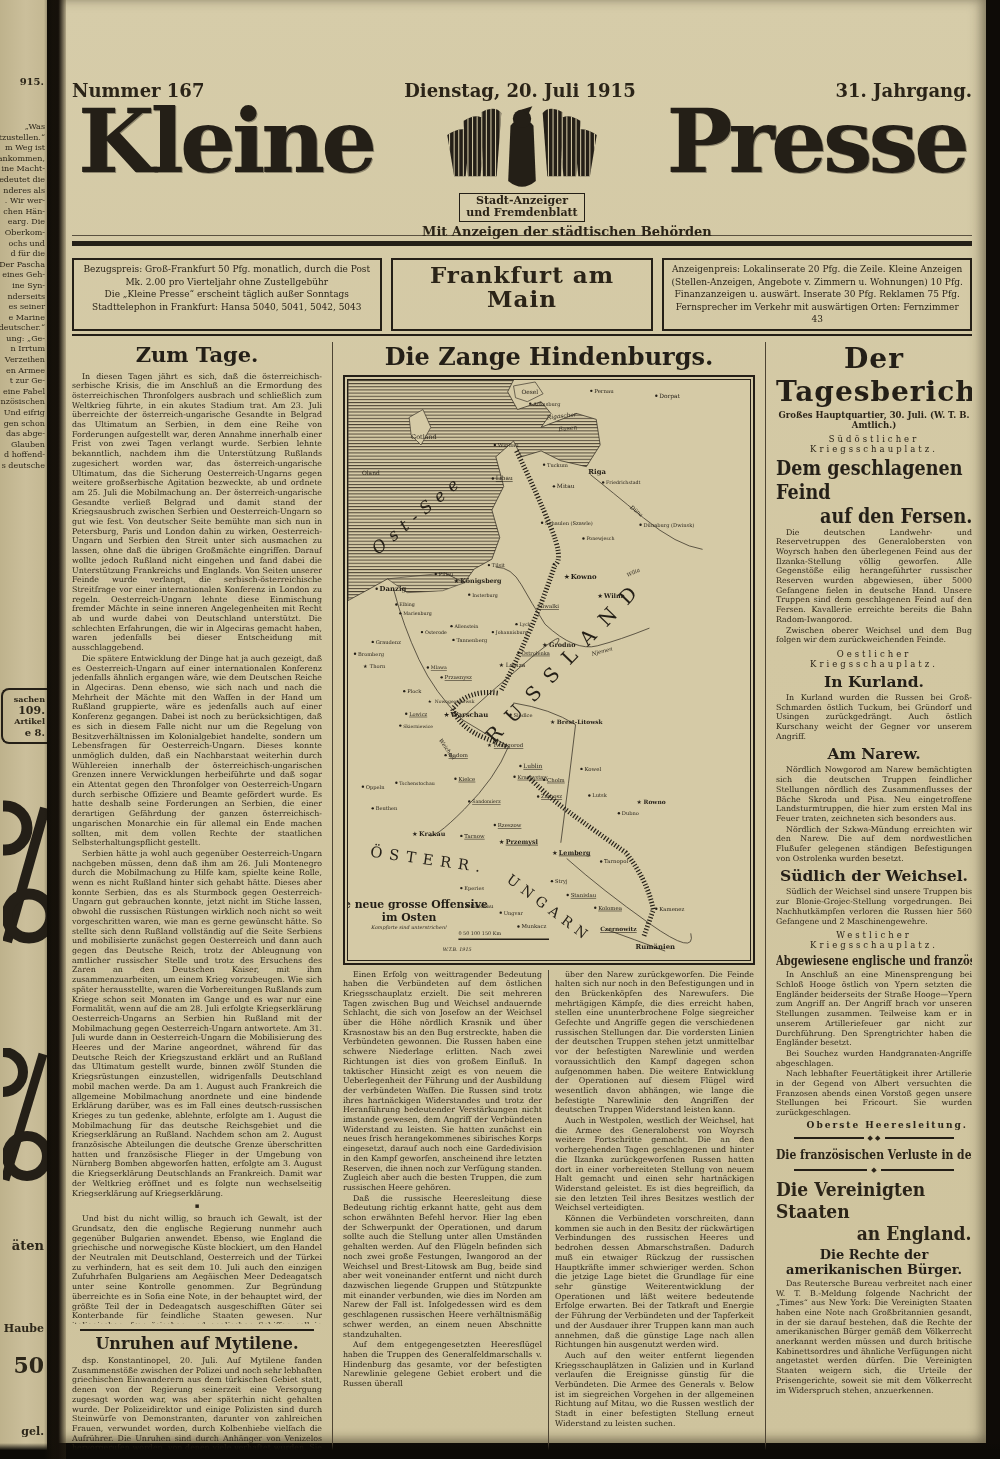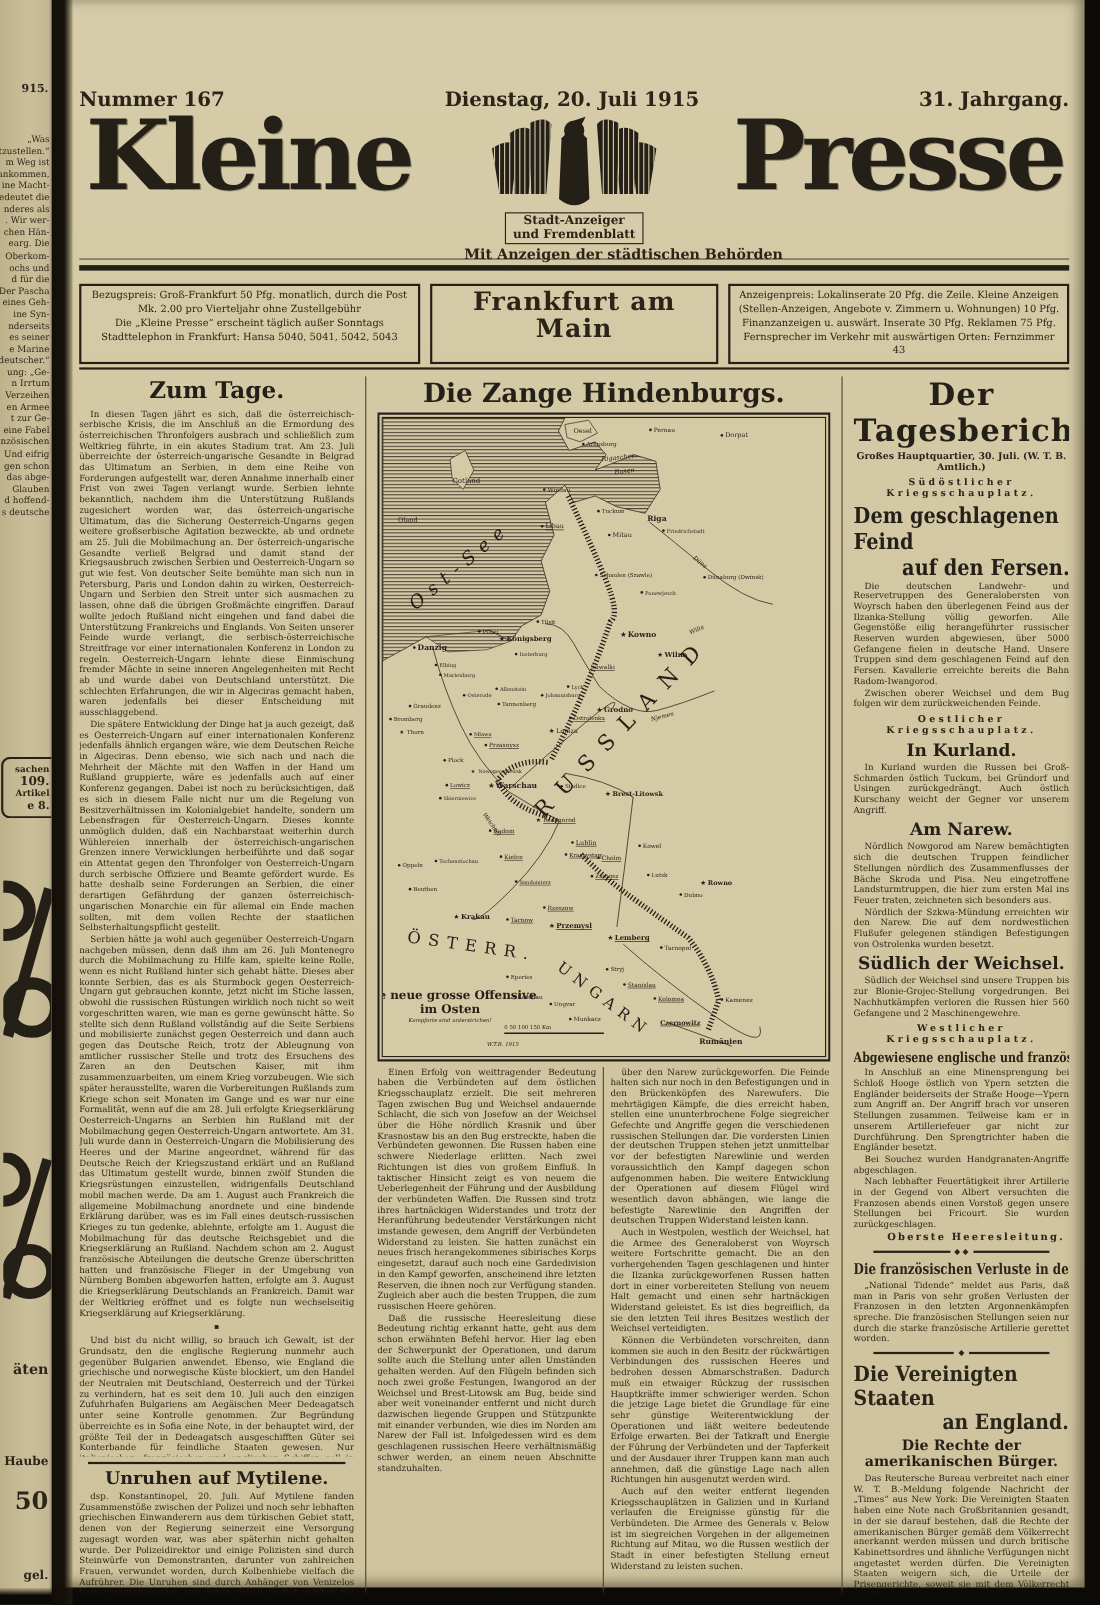--- a/index.html
+++ b/index.html
@@ -61,21 +61,21 @@
 
   
   .map-frame{border:2px solid #241f17;padding:2px;}
   .map-inner{border:1px solid #241f17;background:#d5caa6;}
   .subcols{display:flex;margin-top:5px;height:508px;overflow:hidden;}
   .subcol{width:199px;overflow:hidden;}
   .subvrule{width:1px;background:#4d4433;margin:0 6px;}
 
   
   .dateline{font-size:8.5px;text-align:center;font-weight:bold;margin:2px 0 1px;}
-  .kicker{font-size:8.5px;letter-spacing:3px;text-align:center;margin:4px 0 2px;font-weight:bold;}
+  .kicker{font-size:8.5px;letter-spacing:3px;text-align:center;margin:4px 0 2px;font-weight:normal;}
   .lead-head{font-weight:bold;color:#241f17;}
   .lead-head .l1{font-size:20px;transform:scaleX(.88);transform-origin:0 50%;width:114%;}
   .lead-head .l2{font-size:20px;text-align:right;transform:scaleX(.88);transform-origin:100% 50%;width:114%;margin-left:-14%;}
   .h-sec{font-size:15.5px;text-align:center;margin:3px 0 2px;}
   .h-wide{font-size:12.5px;font-weight:bold;text-align:center;transform:scaleX(.8);transform-origin:0 50%;width:125%;margin:3px 0 2px;white-space:nowrap;}
   .signoff{font-size:9px;font-weight:bold;letter-spacing:2px;text-align:right;margin:2px 4px 2px 0;}
   .orn-div{display:flex;align-items:center;margin:4px 18px;}
   .orn-div .bar{flex:1;height:2px;background:#241f17;}
   .orn-div .dia{font-size:7px;padding:0 4px;}
   .usa-head{font-weight:bold;}
@@ -465,20 +465,21 @@
                 <line x1="112" y1="568" x2="204" y2="568" stroke="#241f17" stroke-width="1.4"></line>
                 <text x="112" y="564" font-size="5">0        50       100       150 Km</text>
                 <text x="96" y="580" font-size="5" font-style="italic">W.T.B. 1915</text>
               </svg>
             </div>
           </div>
           <div class="subcols">
             <div class="subcol">
                 <p class="para">Einen Erfolg von weittragender Bedeutung haben die Verbündeten auf dem östlichen Kriegsschauplatz erzielt. Die seit mehreren Tagen zwischen Bug und Weichsel andauernde Schlacht, die sich von Josefow an der Weichsel über die Höhe nördlich Krasnik und über Krasnostaw bis an den Bug erstreckte, haben die Verbündeten gewonnen. Die Russen haben eine schwere Niederlage erlitten. Nach zwei Richtungen ist dies von großem Einfluß. In taktischer Hinsicht zeigt es von neuem die Ueberlegenheit der Führung und der Ausbildung der verbündeten Waffen. Die Russen sind trotz ihres hartnäckigen Widerstandes und trotz der Heranführung bedeutender Verstärkungen nicht imstande gewesen, dem Angriff der Verbündeten Widerstand zu leisten. Sie hatten zunächst ein neues frisch herangekommenes sibirisches Korps eingesetzt, darauf auch noch eine Gardedivision in den Kampf geworfen, anscheinend ihre letzten Reserven, die ihnen noch zur Verfügung standen. Zugleich aber auch die besten Truppen, die zum russischen Heere gehören.</p>
                 <p class="para">Daß die russische Heeresleitung diese Bedeutung richtig erkannt hatte, geht aus dem schon erwähnten Befehl hervor. Hier lag eben der Schwerpunkt der Operationen, und darum sollte auch die Stellung unter allen Umständen gehalten werden. Auf den Flügeln befinden sich noch zwei große Festungen, Iwangorod an der Weichsel und Brest-Litowsk am Bug, beide sind aber weit voneinander entfernt und nicht durch dazwischen liegende Gruppen und Stützpunkte mit einander verbunden, wie dies im Norden am Narew der Fall ist. Infolgedessen wird es dem geschlagenen russischen Heere verhältnismäßig schwer werden, an einem neuen Abschnitte standzuhalten.</p>
+                <p class="para">Auf dem entgegengesetzten Heeresflügel haben die Truppen des Generalfeldmarschalls v. Hindenburg das gesamte, vor der befestigten Narewlinie gelegene Gebiet erobert und die Russen überall</p>
               </div>
             <div class="subvrule"></div>
             <div class="subcol">
                 <p class="para">über den Narew zurückgeworfen. Die Feinde halten sich nur noch in den Befestigungen und in den Brückenköpfen des Narewufers. Die mehrtägigen Kämpfe, die dies erreicht haben, stellen eine ununterbrochene Folge siegreicher Gefechte und Angriffe gegen die verschiedenen russischen Stellungen dar. Die vordersten Linien der deutschen Truppen stehen jetzt unmittelbar vor der befestigten Narewlinie und werden voraussichtlich den Kampf dagegen schon aufgenommen haben. Die weitere Entwicklung der Operationen auf diesem Flügel wird wesentlich davon abhängen, wie lange die befestigte Narewlinie den Angriffen der deutschen Truppen Widerstand leisten kann.</p>
                 <p class="para">Auch in Westpolen, westlich der Weichsel, hat die Armee des Generaloberst von Woyrsch weitere Fortschritte gemacht. Die an den vorhergehenden Tagen geschlagenen und hinter die Ilzanka zurückgeworfenen Russen hatten dort in einer vorbereiteten Stellung von neuem Halt gemacht und einen sehr hartnäckigen Widerstand geleistet. Es ist dies begreiflich, da sie den letzten Teil ihres Besitzes westlich der Weichsel verteidigten.</p>
                 <p class="para">Können die Verbündeten vorschreiten, dann kommen sie auch in den Besitz der rückwärtigen Verbindungen des russischen Heeres und bedrohen dessen Abmarschstraßen. Dadurch muß ein etwaiger Rückzug der russischen Hauptkräfte immer schwieriger werden. Schon die jetzige Lage bietet die Grundlage für eine sehr günstige Weiterentwicklung der Operationen und läßt weitere bedeutende Erfolge erwarten. Bei der Tatkraft und Energie der Führung der Verbündeten und der Tapferkeit und der Ausdauer ihrer Truppen kann man auch annehmen, daß die günstige Lage nach allen Richtungen hin ausgenutzt werden wird.</p>
                 <p class="para">Auch auf den weiter entfernt liegenden Kriegsschauplätzen in Galizien und in Kurland verlaufen die Ereignisse günstig für die Verbündeten. Die Armee des Generals v. Below ist im siegreichen Vorgehen in der allgemeinen Richtung auf Mitau, wo die Russen westlich der Stadt in einer befestigten Stellung erneut Widerstand zu leisten suchen.</p>
               </div>
           </div>
         </div>
@@ -518,23 +519,20 @@
               <p class="para">Bei Souchez wurden Handgranaten-Angriffe abgeschlagen.</p>
               <p class="para">Nach lebhafter Feuertätigkeit ihrer Artillerie in der Gegend von Albert versuchten die Franzosen abends einen Vorstoß gegen unsere Stellungen bei Fricourt. Sie wurden zurückgeschlagen.</p>
             </div>
           <div class="signoff">Oberste Heeresleitung.</div>
           <div class="orn-div">
               <div class="bar"></div>
               <div class="dia">◆ ◆</div>
               <div class="bar"></div>
             </div>
           <div class="h-wide" style="font-size:13.5px">Die französischen Verluste in den Argonnen.</div>
-          <div>
-              <p class="para">„National Tidende“ meldet aus Paris, daß man in Paris von sehr großen Verlusten der Franzosen in den letzten Argonnenkämpfen spreche. Die französischen Stellungen seien nur durch die starke französische Artillerie gerettet worden.</p>
-            </div>
           <div class="orn-div">
               <div class="bar"></div>
               <div class="dia">◆</div>
               <div class="bar"></div>
             </div>
           <div class="usa-head">
             <div class="l1">Die Vereinigten Staaten</div>
             <div class="l2">an England.</div>
           </div>
           <h4 class="h-sub">Die Rechte der amerikanischen Bürger.</h4>

